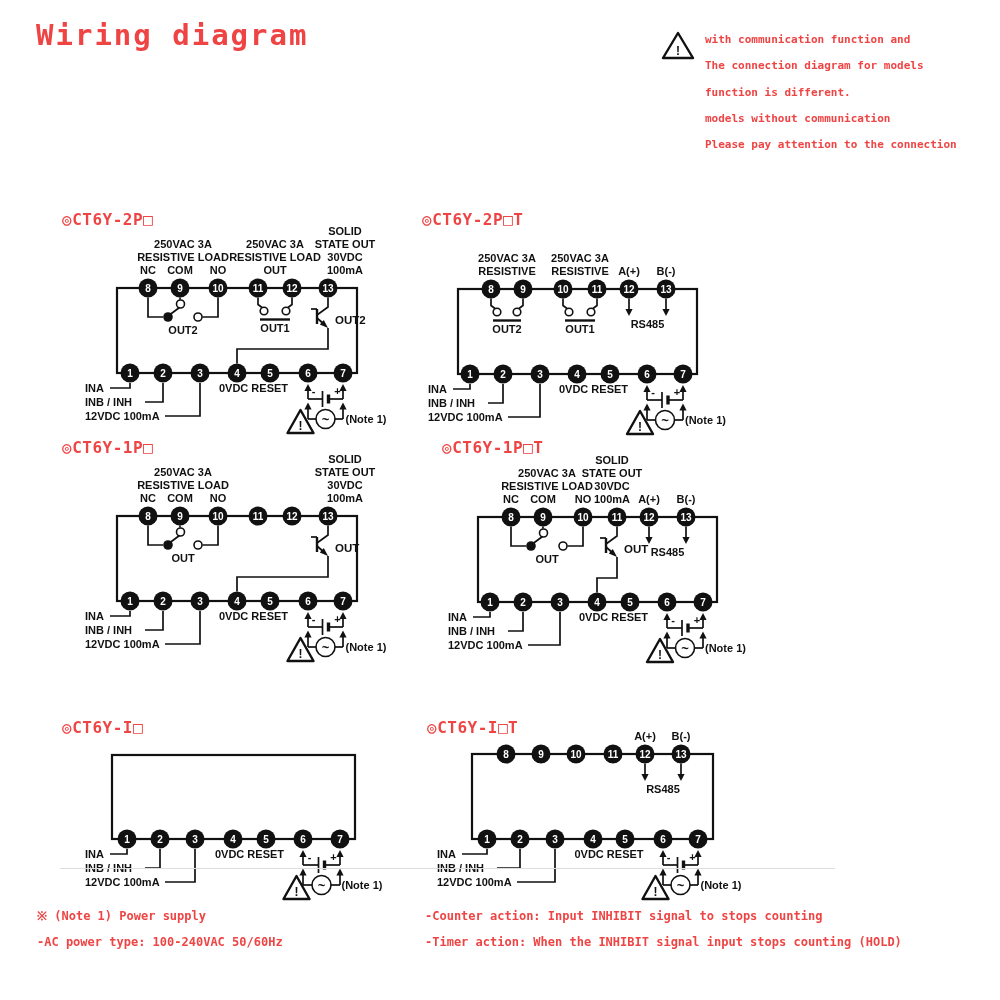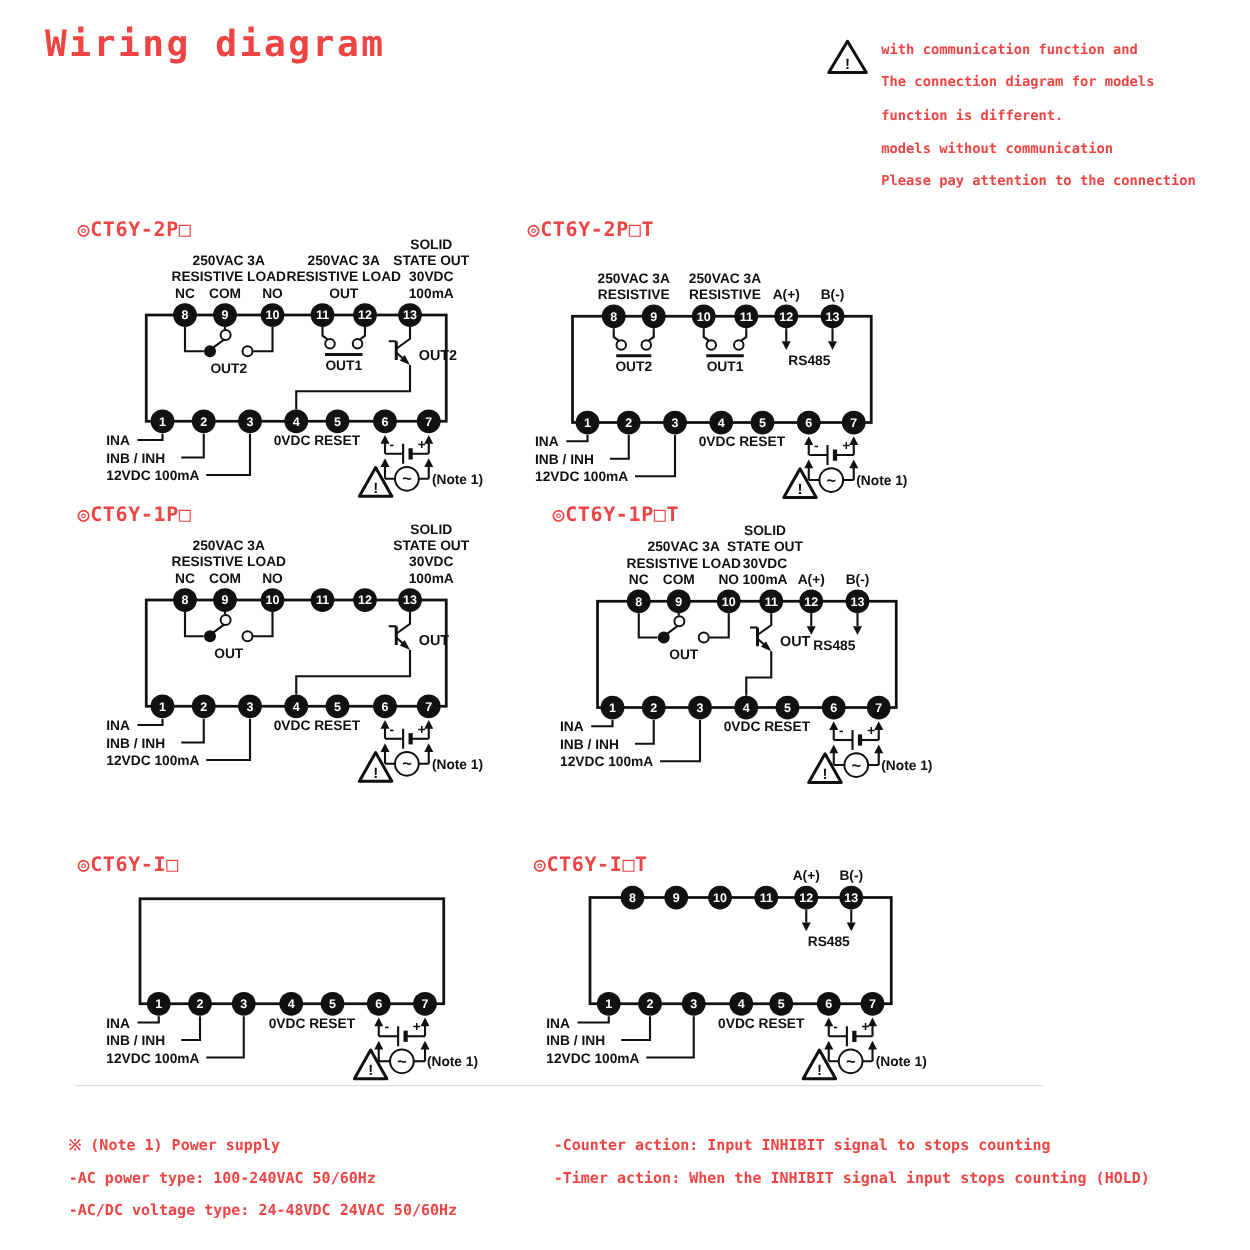--- a/index.html
+++ b/index.html
@@ -4,26 +4,26 @@
 <style>
   html,body{margin:0;padding:0;background:#fff;}
   .page{position:relative;width:1000px;height:1000px;background:#fff;overflow:hidden;
         font-family:"DejaVu Sans Mono",monospace;color:#ef4444;}
   .main-title{position:absolute;left:36px;top:18px;font-size:29px;font-weight:bold;
         letter-spacing:2px;font-family:"DejaVu Sans Mono",monospace;}
   .warn-block{position:absolute;left:661px;top:27px;width:330px;}
   .warn-tri{position:absolute;left:0;top:3px;}
   .warn-lines{position:absolute;left:44px;top:0;width:290px;font-size:11px;font-weight:bold;
         line-height:26.3px;white-space:nowrap;}
-  .diagram{position:absolute;}
+  .diagram{position:absolute;margin-top:36px;}
   .dtitle{position:absolute;left:2px;top:2px;font-size:16px;font-weight:bold;
         letter-spacing:.5px;white-space:nowrap;font-family:"DejaVu Sans Mono",monospace;}
   .diagram svg{position:absolute;left:0;top:0;}
   .sep{position:absolute;left:60px;top:868px;width:775px;height:0;border-top:1px solid #ddd;}
-  .notes{position:absolute;top:903px;font-size:12px;font-weight:bold;line-height:26px;white-space:nowrap;margin-left:18px;}
+  .notes{position:absolute;top:903px;font-size:12px;font-weight:bold;line-height:26px;white-space:nowrap;}
   .notes.left{left:37px;} .notes.right{left:425px;}
   
   .w{fill:none;stroke:#111;stroke-width:1.7;}
   .w2{fill:none;stroke:#111;stroke-width:2.4;}
   .w3{fill:none;stroke:#111;stroke-width:3.4;}
   .box{fill:none;stroke:#111;stroke-width:2.2;}
   .term{fill:#111;}
   .oc{fill:#fff;stroke:#111;stroke-width:1.6;}
   .fc{fill:#111;}
   .ah{fill:#111;stroke:none;}
@@ -527,20 +527,19 @@
         <circle cx="273" cy="123" r="9.5" class="term"></circle>
         <text x="273" y="126.6" class="tnum">7</text>
       </svg>
     </div>
 
   <div class="sep"></div>
 
   <div class="notes left">
     <div>※ (Note 1) Power supply</div>
     <div>-AC power type: 100-240VAC 50/60Hz</div>
-    <div>-AC/DC voltage type: 24-48VDC 24VAC 50/60Hz</div>
   </div>
   <div class="notes right">
     <div>-Counter action: Input INHIBIT signal to stops counting</div>
     <div>-Timer action: When the INHIBIT signal input stops counting (HOLD)</div>
   </div>
 
 </div>
 
 </body></html>

